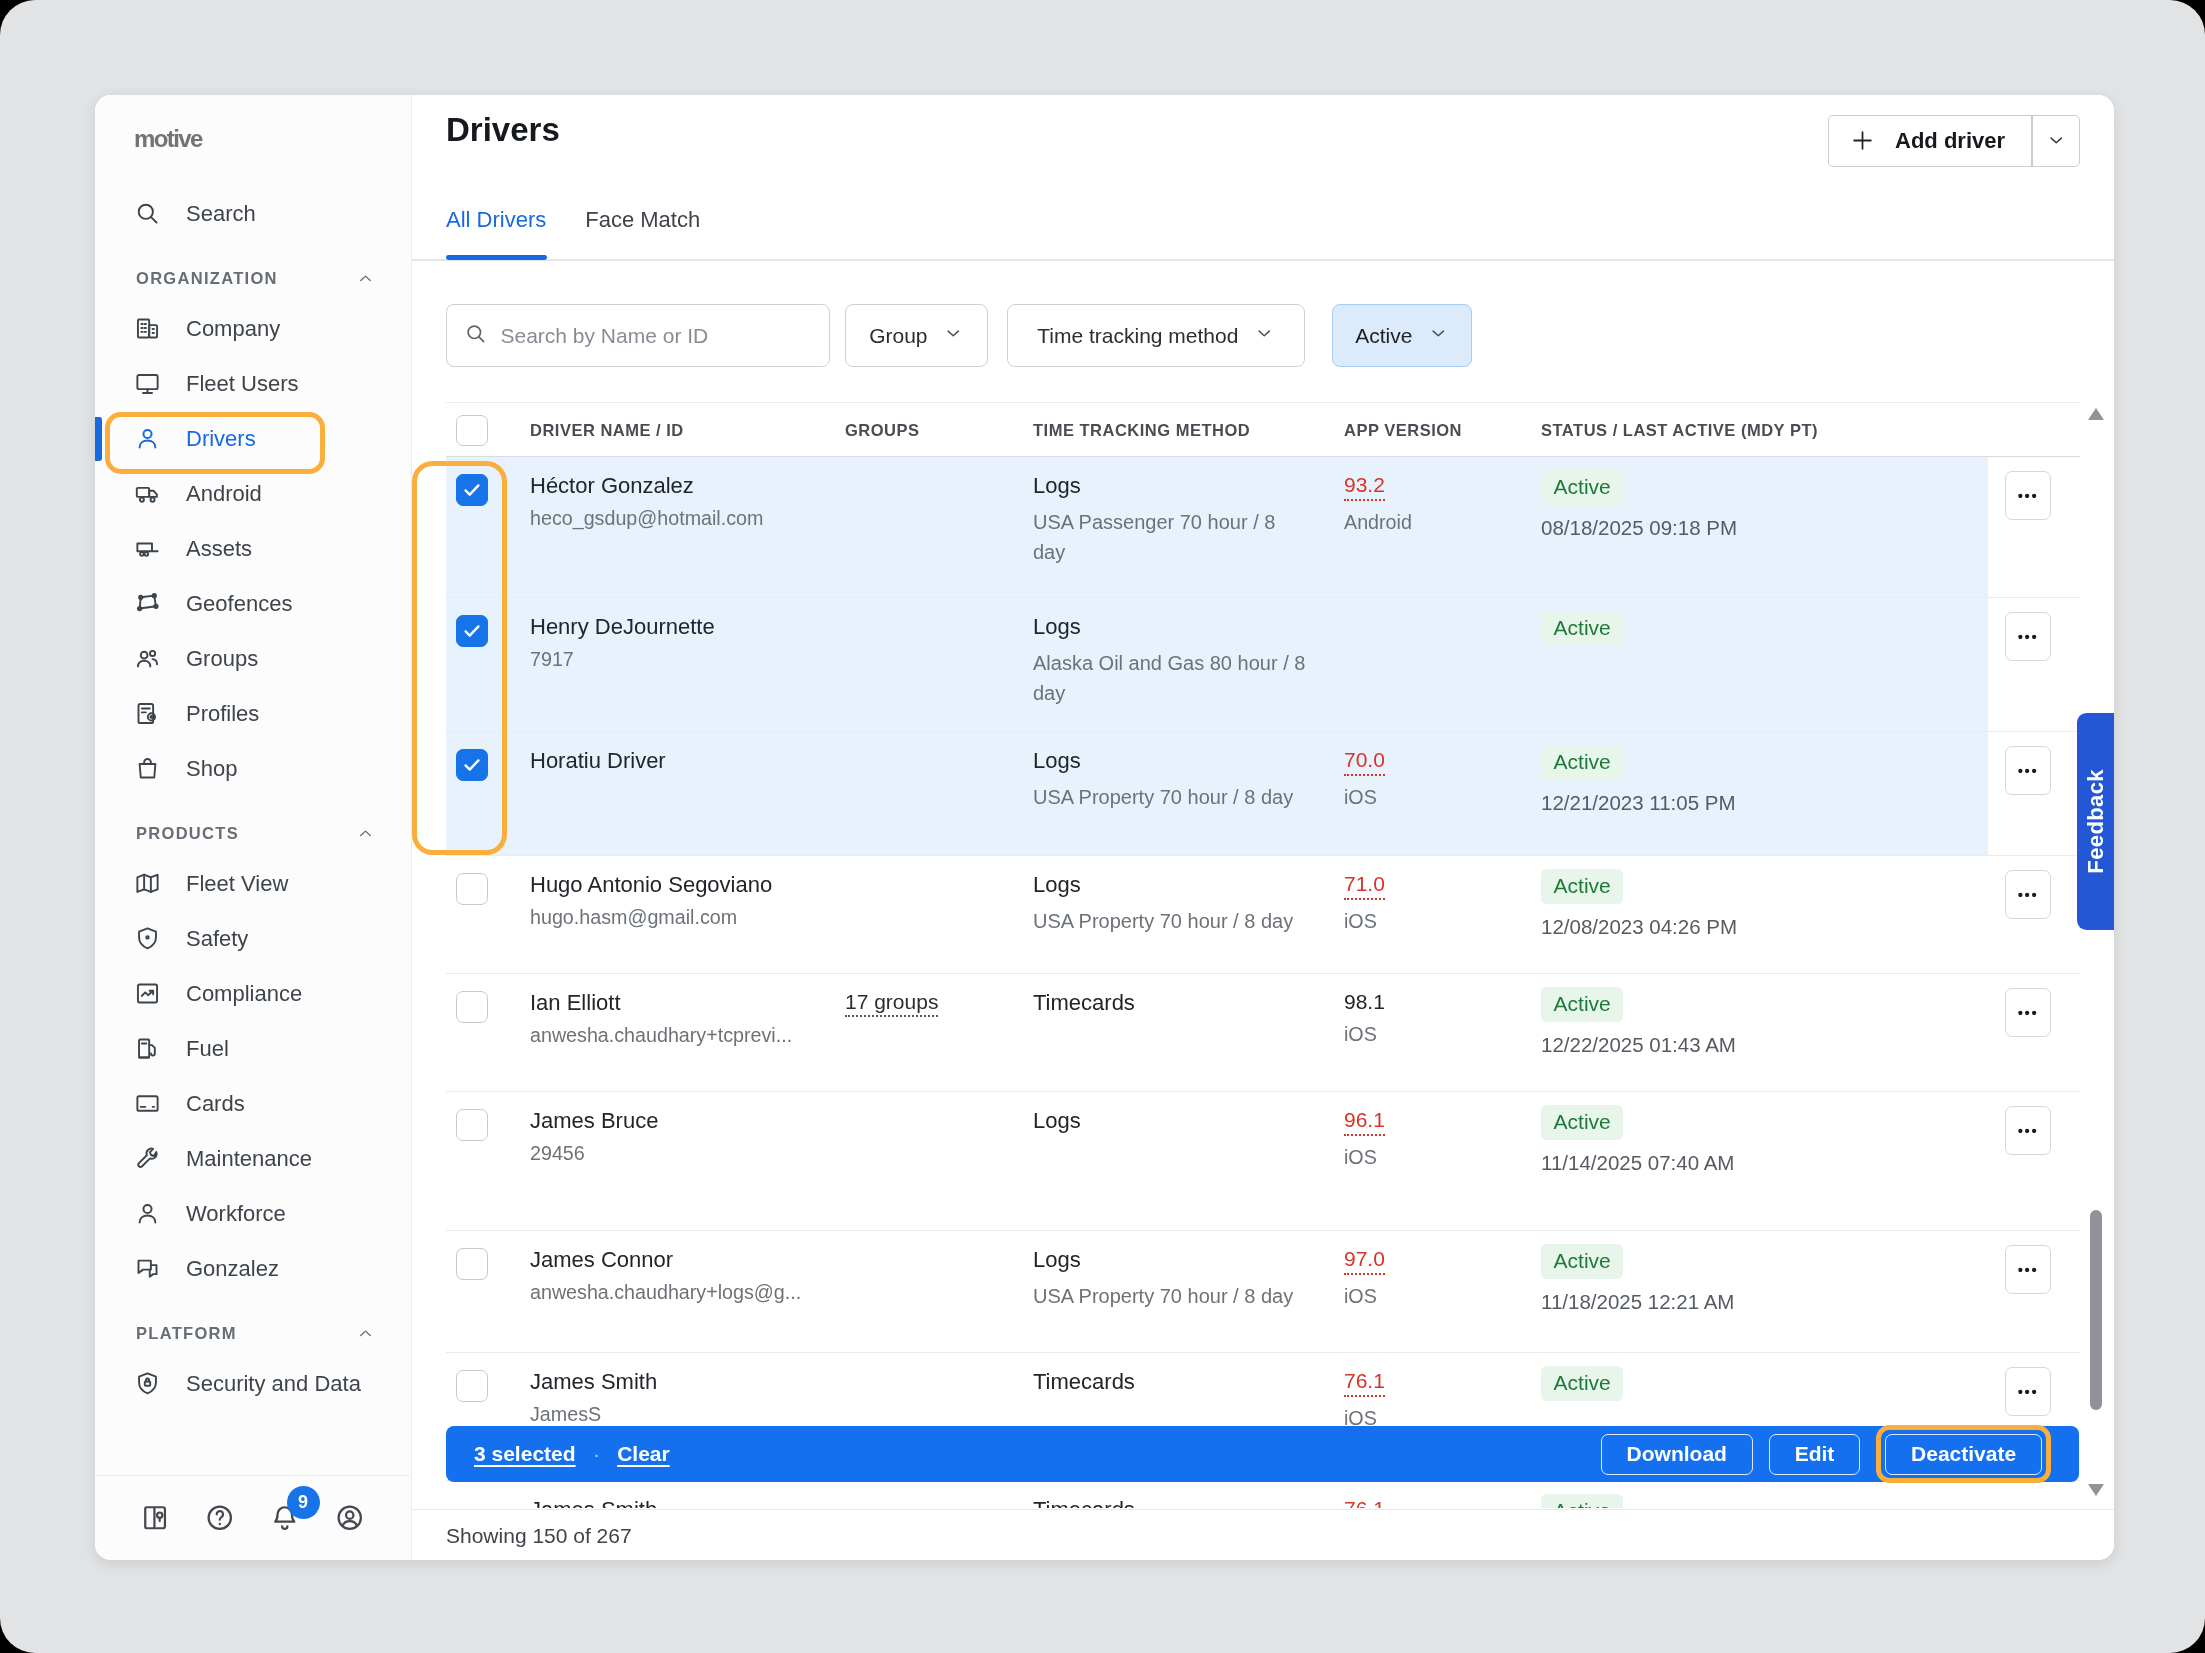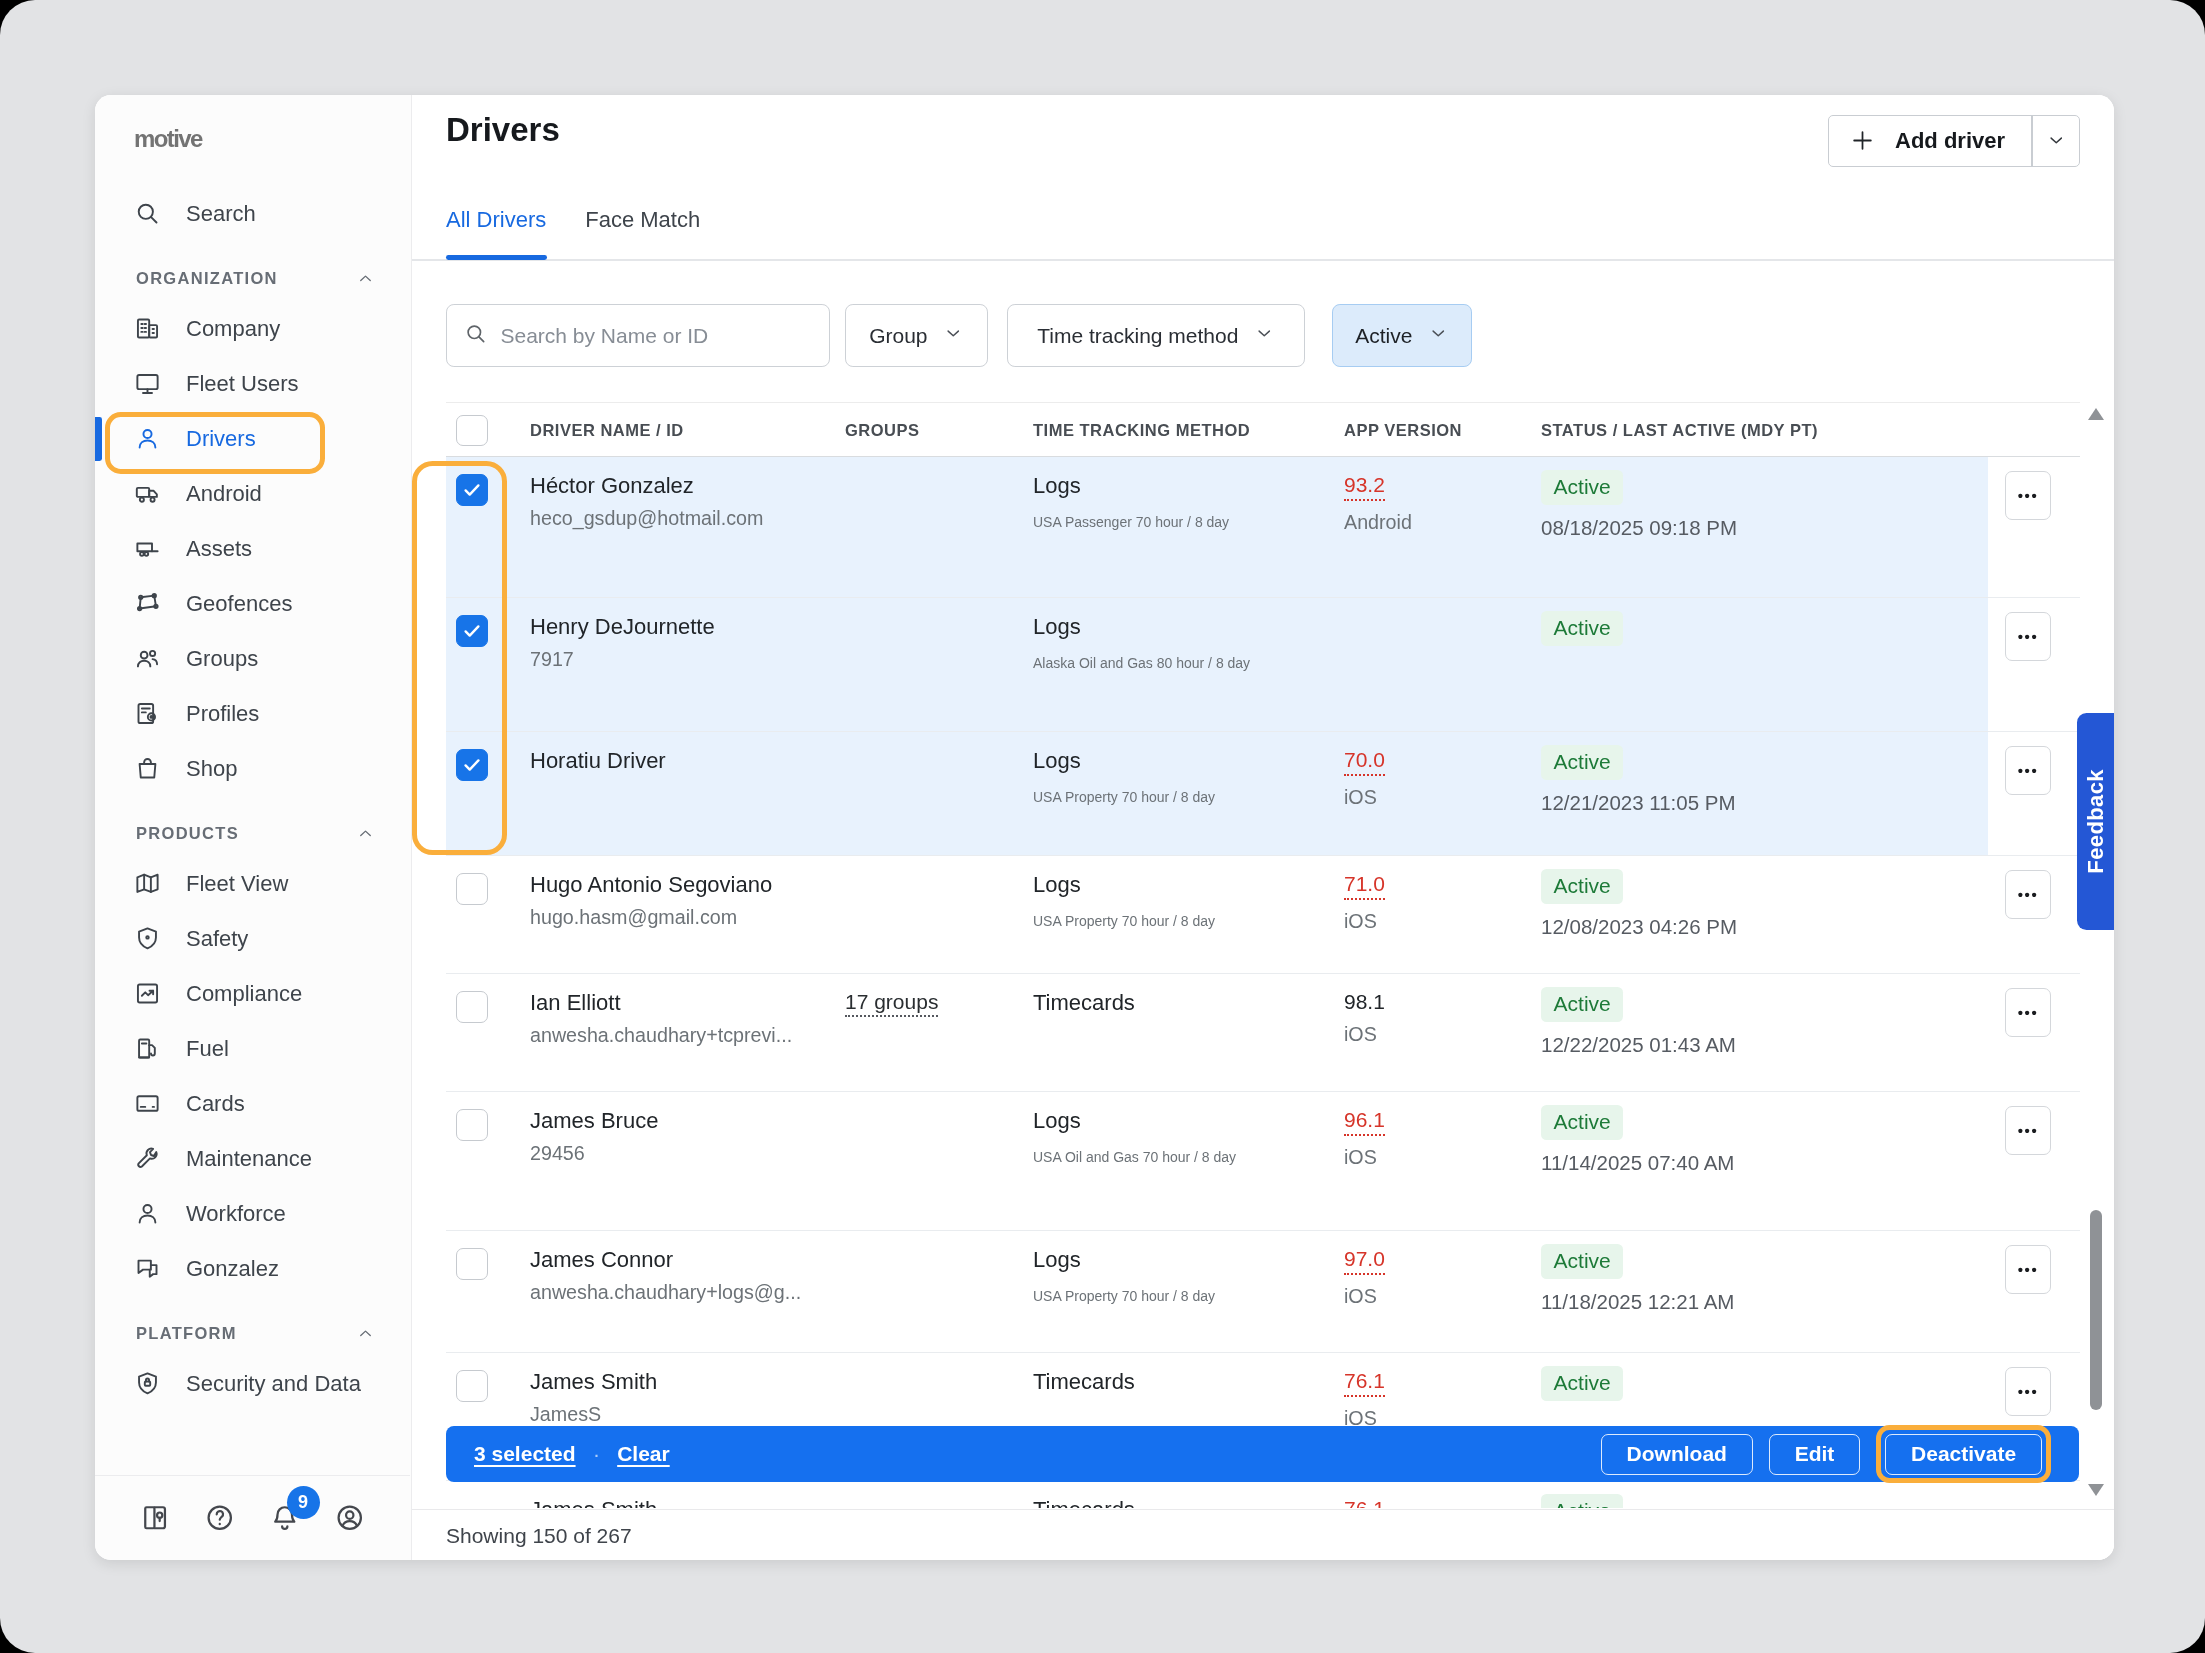--- a/index.html
+++ b/index.html
@@ -69,21 +69,21 @@
   .c-name { left:84px; }
   .c-groups { left:399px; }
   .c-method { left:587px; width:284px; }
   .c-version { left:898px; }
   .c-status { left:1095px; top:12.6px; }
   .c-menu { left:1559px; top:14px; }
   .dname { font-size:22px; color:#212529; }
   .dsub { font-size:19.7px; color:#6C7277; margin-top:8.7px; }
   .groups-link { font-size:21px; color:#2A2E31; border-bottom:2.4px dotted #55585E; padding-bottom:2.4px; cursor:pointer; }
   .method { font-size:22px; color:#212529; }
-  .method-sub { font-size:14px; color:#6C7277; margin-top:7.9px; width:274px; line-height:30px; }
+  .method-sub { font-size:20px; color:#6C7277; margin-top:7.9px; width:274px; line-height:30px; }
   .ver { font-size:21px; color:#212529; display:inline-block; }
   .ver.alert { color:#D63429; border-bottom:2.4px dotted #D63429; padding-bottom:2.4px; }
   .plat { font-size:19.7px; color:#6C7277; margin-top:9.5px; }
   .badge { display:inline-block; font-size:21px; color:#1D7A38; background:#E7F5EB; border-radius:5.5px; padding:5.5px 12.6px; }
   .ts { font-size:20.5px; color:#565B62; margin-top:11.8px; }
   .dots { width:46px; height:49px; border:1.6px solid #D4D7DB; border-radius:7px; background:#fff; display:flex; align-items:center; justify-content:center; font-size:15px; letter-spacing:1.6px; font-weight:bold; color:#1A1C1F; cursor:pointer; }
 
   .cb-ring { position:absolute; left:0px; top:366px; width:95px; height:394px; border:5.5px solid #FAAE3B; border-radius:20.5px; pointer-events:none; z-index:5; }
 
   
@@ -507,21 +507,20 @@
             </div>
           </div>
           <div class="trow" style="height: 139px;">
             <span class="cbx c-cb" style="position: absolute;"></span>
             <div class="cell c-name">
               <div class="dname">James Bruce</div>
               <div class="dsub">29456</div>
             </div>
             <div class="cell c-method">
               <div class="method">Logs</div>
-              <div class="method-sub">USA Oil and Gas 70 hour / 8 day</div>
             </div>
             <div class="cell c-version"><div class="ver alert">96.1</div><div class="plat">iOS</div></div>
             <div class="cell c-status"><span class="badge">Active</span><div class="ts">11/14/2025 07:40 AM</div></div>
             <div class="cell c-menu">
               <button class="dots">•••</button>
             </div>
           </div>
           <div class="trow" style="height: 122px;">
             <span class="cbx c-cb" style="position: absolute;"></span>
             <div class="cell c-name">

